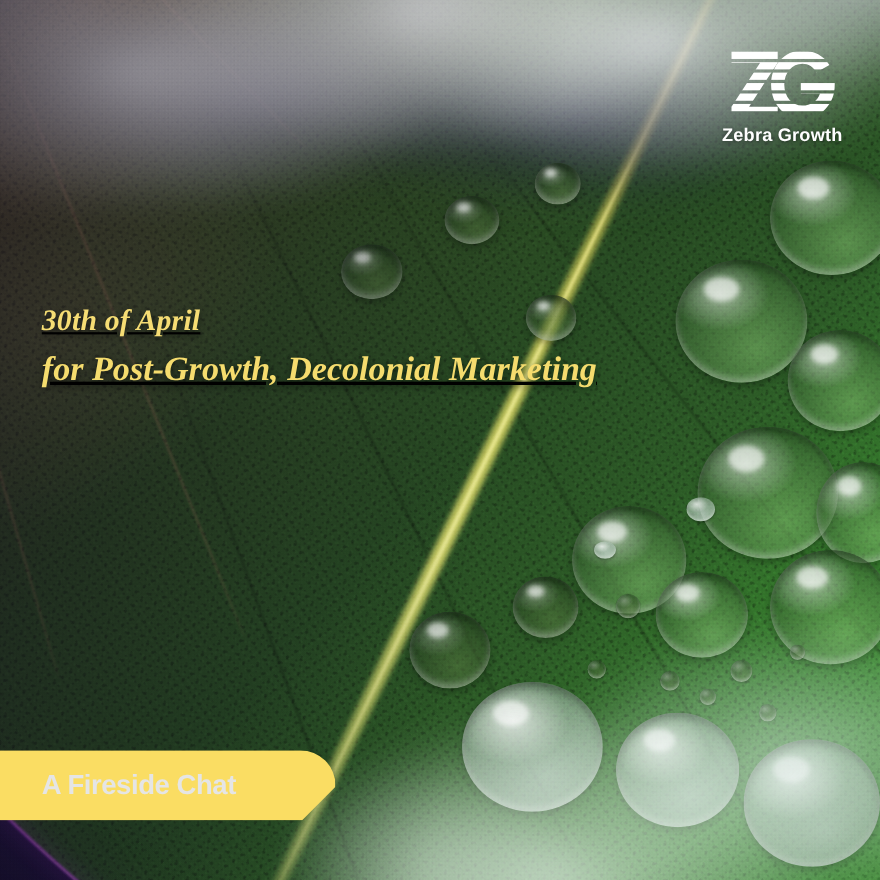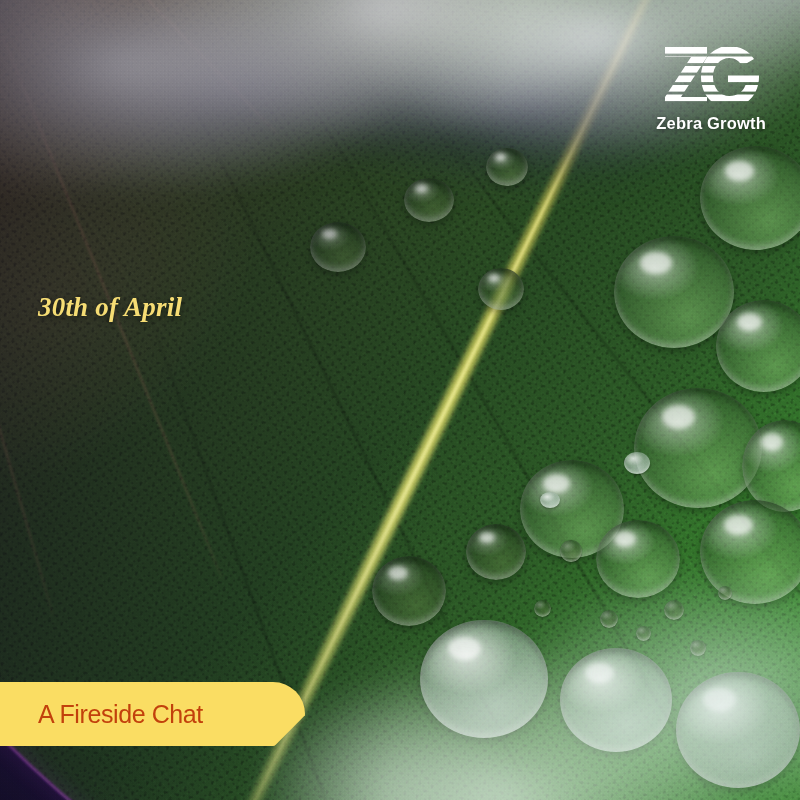--- a/index.html
+++ b/index.html
@@ -212,21 +212,21 @@
   .logo-block{
     position:absolute;right:34px;top:46px;
     display:flex;flex-direction:column;align-items:center;gap:6px;
   }
   .logo-mark{width:96px;height:62px;display:block;}
   .logo-word{
     color:#ffffff;font-size:16.5px;font-weight:600;letter-spacing:.2px;
     text-shadow:0 1px 4px rgba(0,0,0,.45);
   }
 
-  .text-block{position:absolute;left:38px;top:294px;width:730px;}
+  .text-block{position:absolute;left:38px;top:278px;width:730px;text-decoration:underline;}
 
   .kicker{
     font-family:"Liberation Serif", serif;
     font-style:italic;font-weight:700;
     font-size:27px;line-height:1;
     color:#F6DD74;
     letter-spacing:.2px;
     text-shadow:0 2px 6px rgba(0,0,0,.42);
     margin:0 0 13px 0;
   }
@@ -254,22 +254,22 @@
     position:absolute;left:0;top:682px;width:305px;height:64px;
     background:#FADD63;
     border-radius:0 34px 34px 0;
     clip-path:polygon(0 0, 100% 0, 100% 52%, 90% 100%, 0 100%);
     box-shadow:0 4px 14px rgba(0,0,0,.28);
   }
   .tag-label{
     position:absolute;left:38px;top:682px;height:64px;
     display:flex;align-items:center;
     font-family:"Liberation Sans", sans-serif;
-    font-weight:400;font-size:25px;letter-spacing:-.4px;
-    color:#c2410c;
+    font-weight:700;font-size:25px;letter-spacing:-.4px;
+    color:#e5e5e5;
   }
 </style>
 </head>
 <body>
 
 <div class="poster">
 
   <div class="photo">
     <div class="bg-base layer"></div>
 
@@ -357,19 +357,20 @@
           <path d="M96 31 C96 48.5 83 62 66.5 62 C50 62 38 48.5 38 31 C38 13.5 50 0 66.5 0
                    C77 0 86 5 91 13 L79 20 C76.5 15 72 12 66.5 12 C57 12 50 20 50 31
                    C50 42 57 50 66.5 50 C74 50 80 46 82.5 39 H65 V28.5 H96 Z"></path>
         </g>
       </svg>
       <div class="logo-word">Zebra Growth</div>
     </div>
 
     <div class="text-block">
       <div class="kicker">30th of April</div>
+      <div class="subhead">for Post-Growth, Decolonial Marketing</div>
     </div>
 
     <div class="tag-round"></div>
     <div class="tag-label">A Fireside Chat</div>
 
   </div>
 </div>
 
 </body></html>

